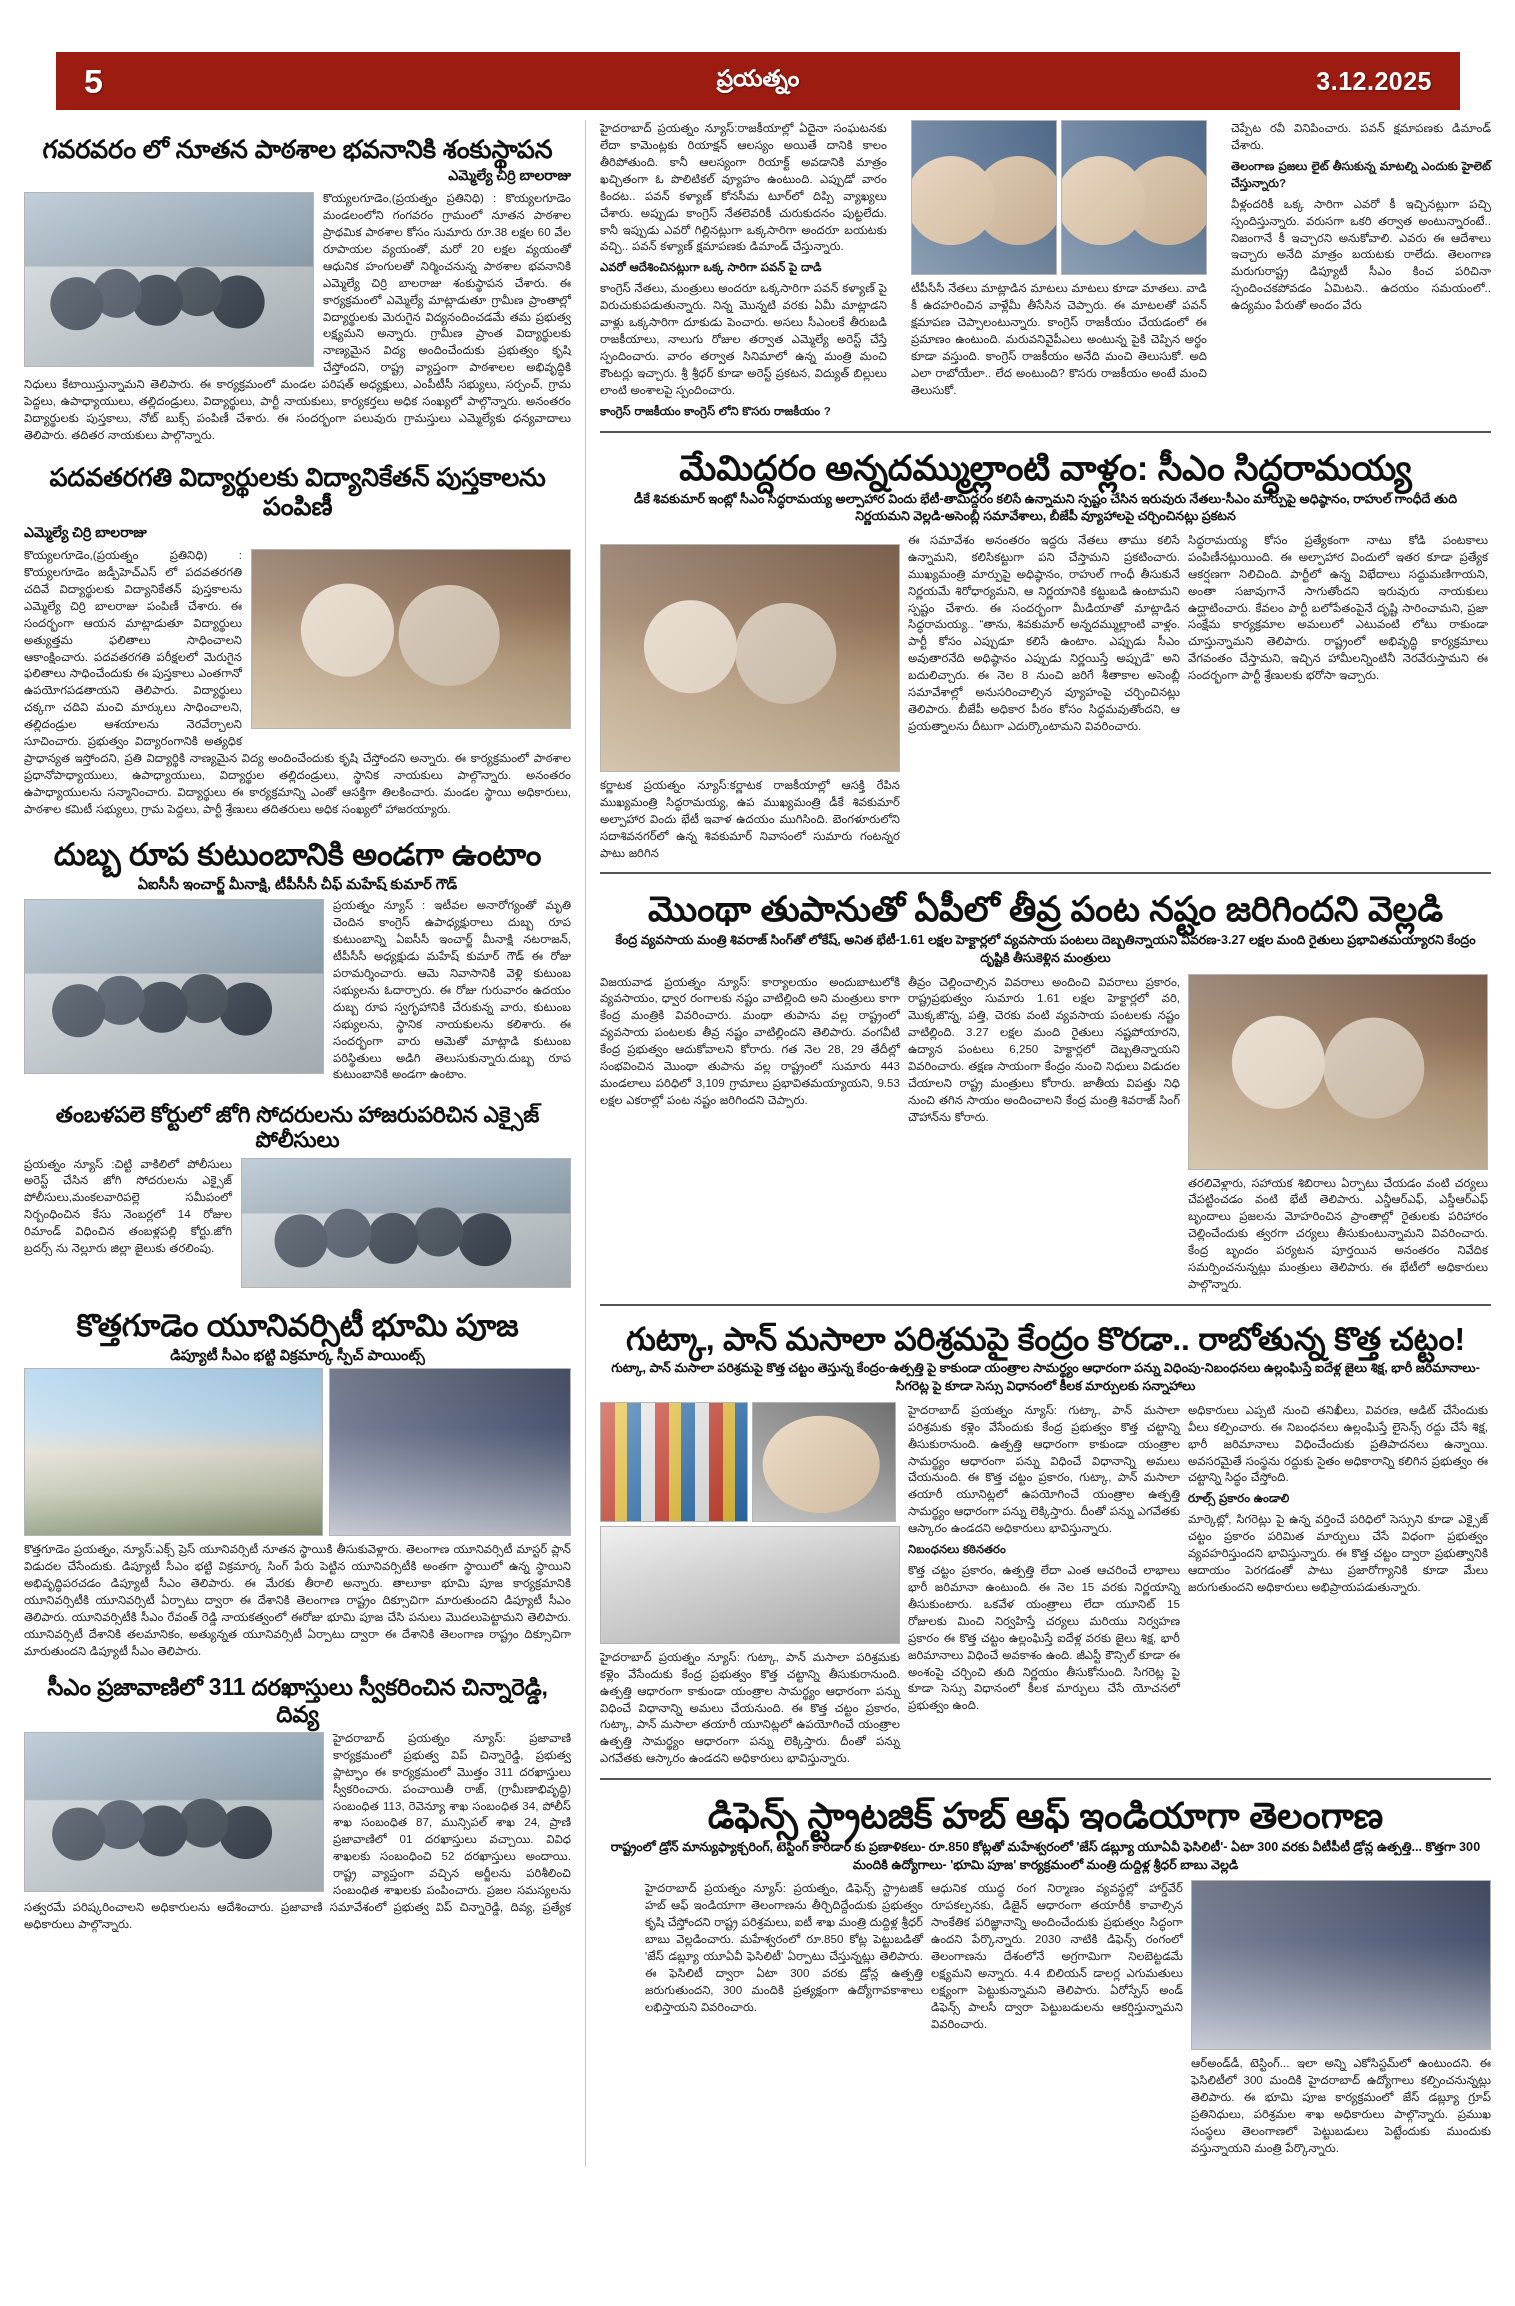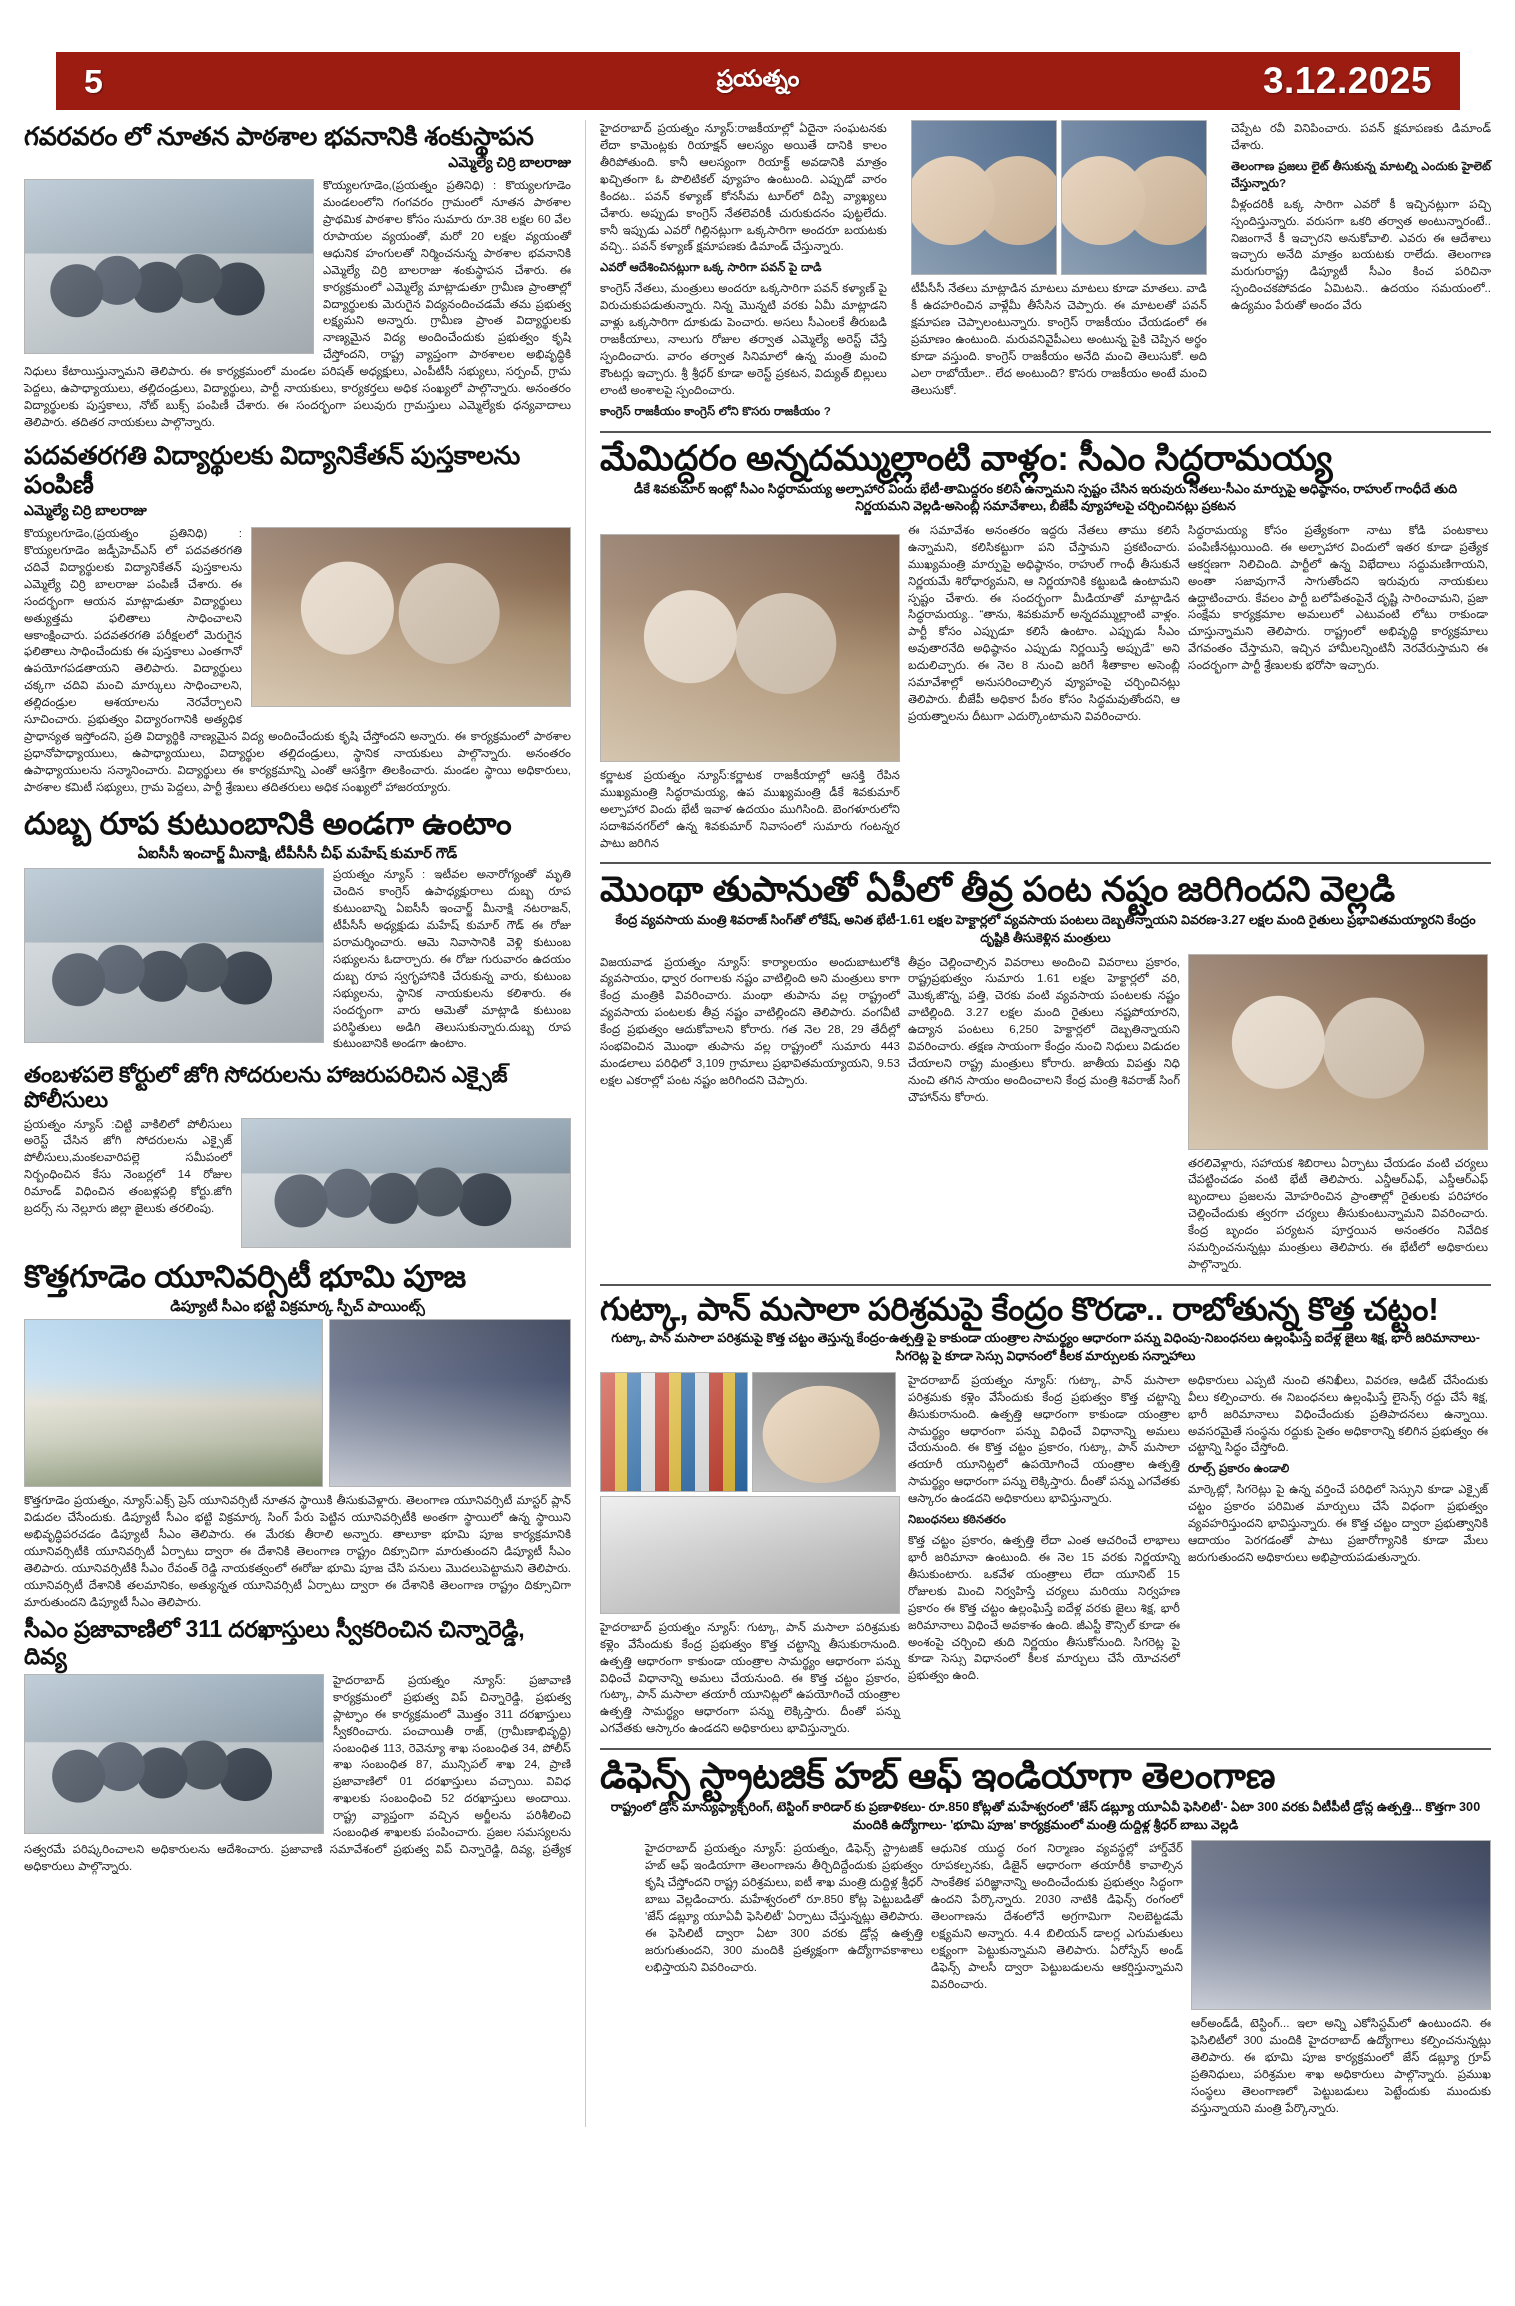--- a/index.html
+++ b/index.html
@@ -43,21 +43,21 @@
     color: #fff;
     font-size: 23px;
     font-weight: bold;
     position: absolute;
     left: 0; right: 0;
     text-align: center;
     text-shadow: 1px 1px 2px rgba(0,0,0,.45);
   }
   .masthead .date {
     color: #fff;
-    font-size: 37px;
+    font-size: 25px;
     font-weight: bold;
     letter-spacing: .5px;
     text-shadow: 1px 1px 2px rgba(0,0,0,.45);
   }
 
   
   .content {
     position: absolute;
     left: 24px; top: 120px;
     width: 1467px;
@@ -70,24 +70,25 @@
     border-right: 1px solid #c9c9c9;
   }
   .col-right {
     width: 905px;
     padding-left: 14px;
   }
 
   
   .article { margin-bottom: 6px; }
   h1.hl {
-    margin: 2px 0 3px 0;
+    margin: 15px 0 3px 0;
     font-size: 25.5px;
     line-height: 1.14;
     font-weight: bold;
+    text-align: center;
     letter-spacing: -.2px;
   }
   h1.hl-big {
     font-size: 31px;
   }
   h1.hl-xl {
     font-size: 35px;
   }
   .subhl {
     text-align: center;

